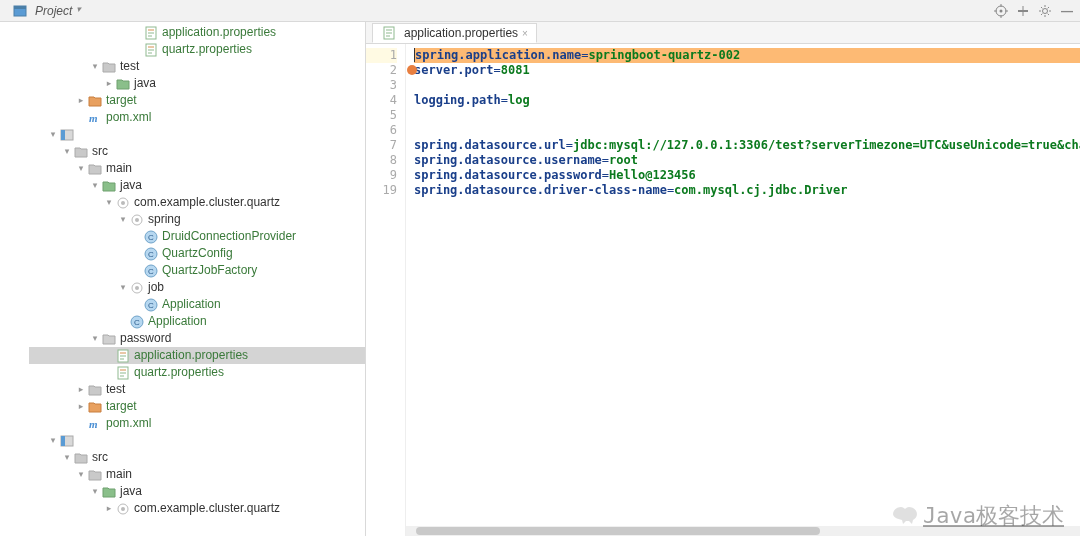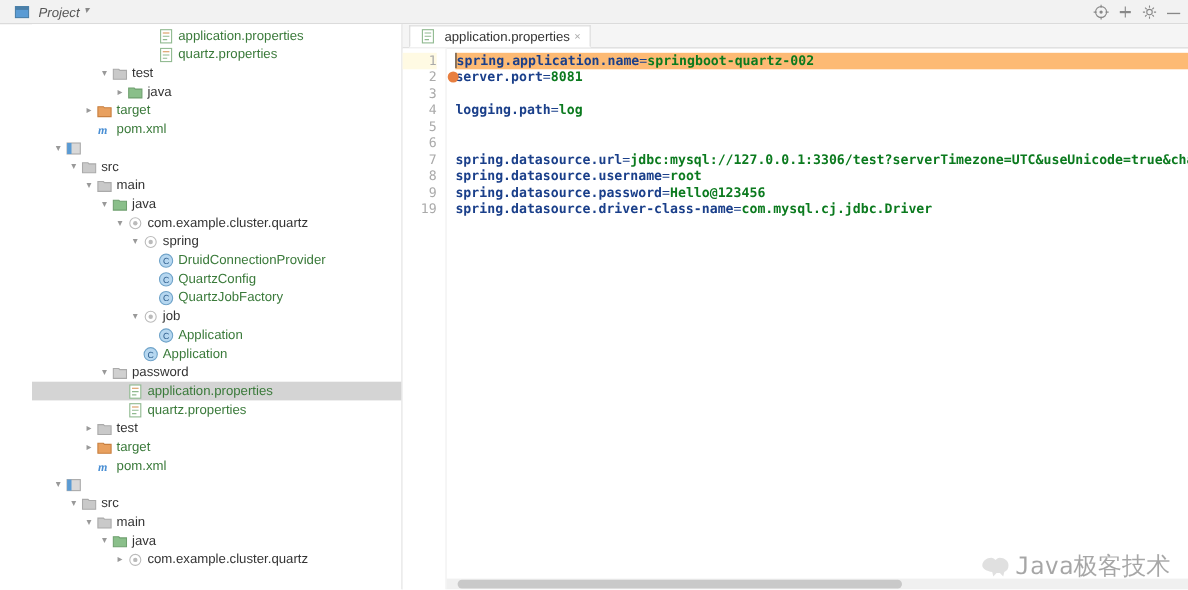--- a/index.html
+++ b/index.html
@@ -25,21 +25,21 @@
     .file-tab .close { color: #aaa; font-size: 10px; cursor: pointer; }
     .editor-body { flex: 1; display: flex; font-family: Menlo, Consolas, monospace; font-size: 12px; line-height: 15px; position: relative; }
     .gutter { width: 40px; text-align: right; padding: 4px 8px 0 0; color: #aaa; background: #fff; border-right: 1px solid #eee; user-select: none; }
     .code { flex: 1; padding: 4px 0 0 8px; white-space: pre; overflow: hidden; }
     .kw { color: #1a3f8a; font-weight: 600; }
     .op { color: #1a3f8a; }
     .val { color: #0b7a1e; font-weight: 600; }
     .highlight-line { background: #fffae3; }
     .caret-line { background: #fdba74; display: inline-block; width: 100%; }
     .caret { border-left: 1px solid #333; }
-    .watermark { position: absolute; right: 16px; bottom: 10px; font-size: 22px; color: rgba(0,0,0,0.35); font-weight: 400; display: flex; align-items: center; gap: 6px; }
+    .watermark { position: absolute; right: 16px; bottom: 10px; font-size: 22px; color: rgba(0,0,0,0.35); font-weight: 400; display: flex; align-items: center; gap: 6px; text-decoration: underline; }
     .watermark svg { width: 26px; height: 22px; opacity: 0.4; }
     .hscroll-track { position:absolute; bottom:0; left:40px; right:0; height:10px; background:#f0f0f0; }
     .hscroll-thumb { position:absolute; left:10px; width:60%; top:1px; height:8px; background:#c9c9c9; border-radius:4px; }
     .breakpoint { position: relative; }
     .breakpoint::before { content:""; position:absolute; left:-14px; top:2px; width:10px; height:10px; background:#e87f40; border-radius:50%; }
   </style>
 </head>
 <body>
 
 <div class="header">

